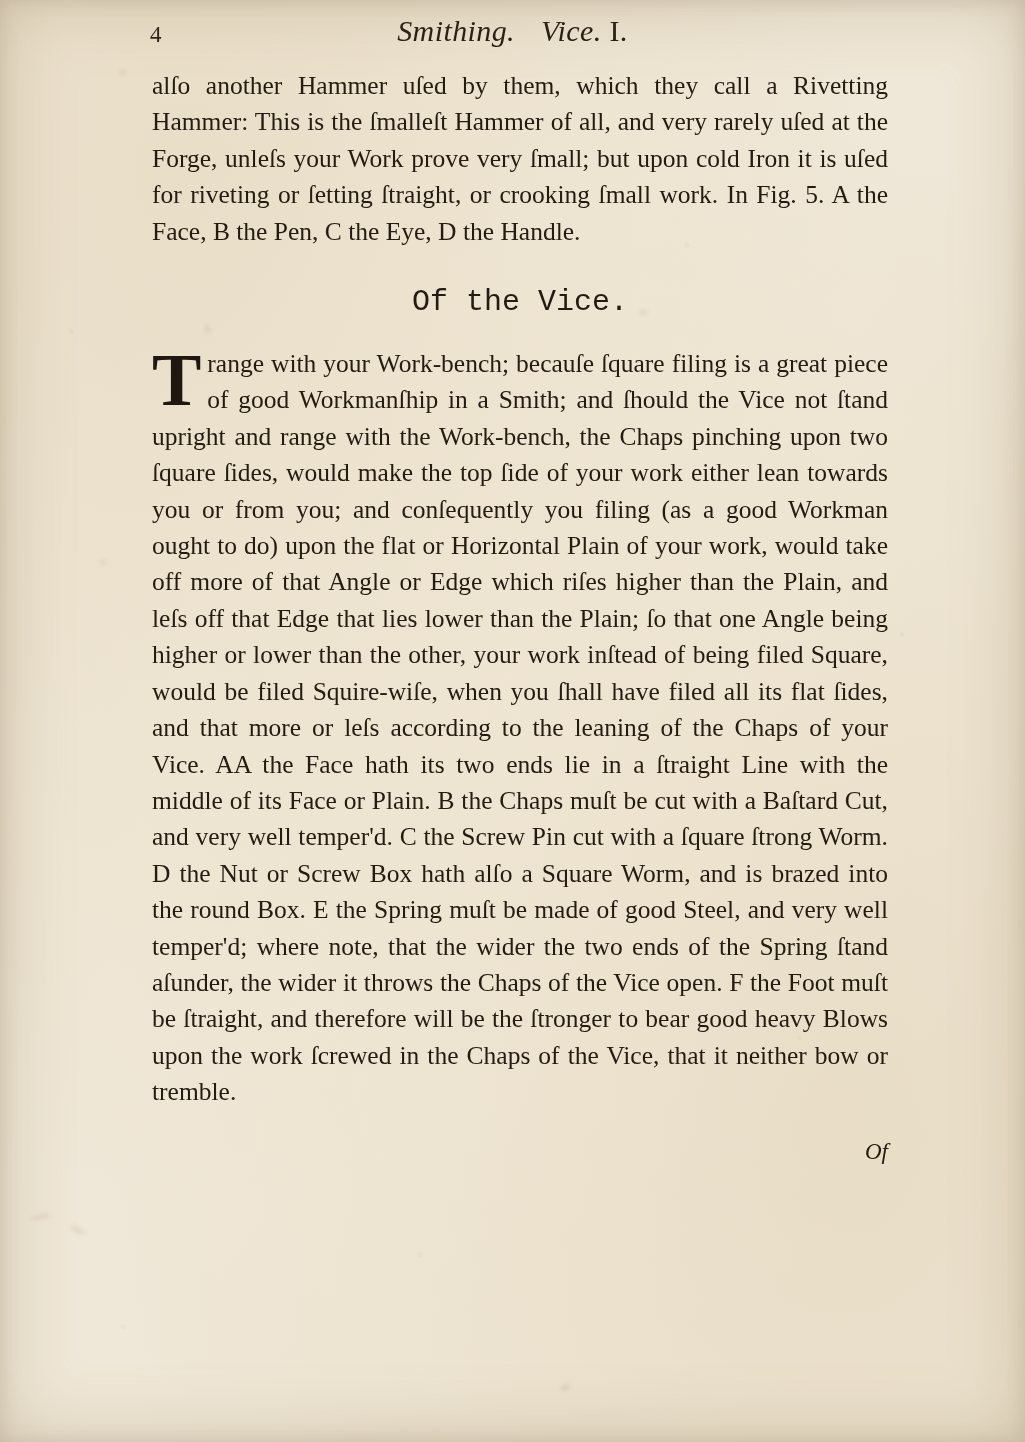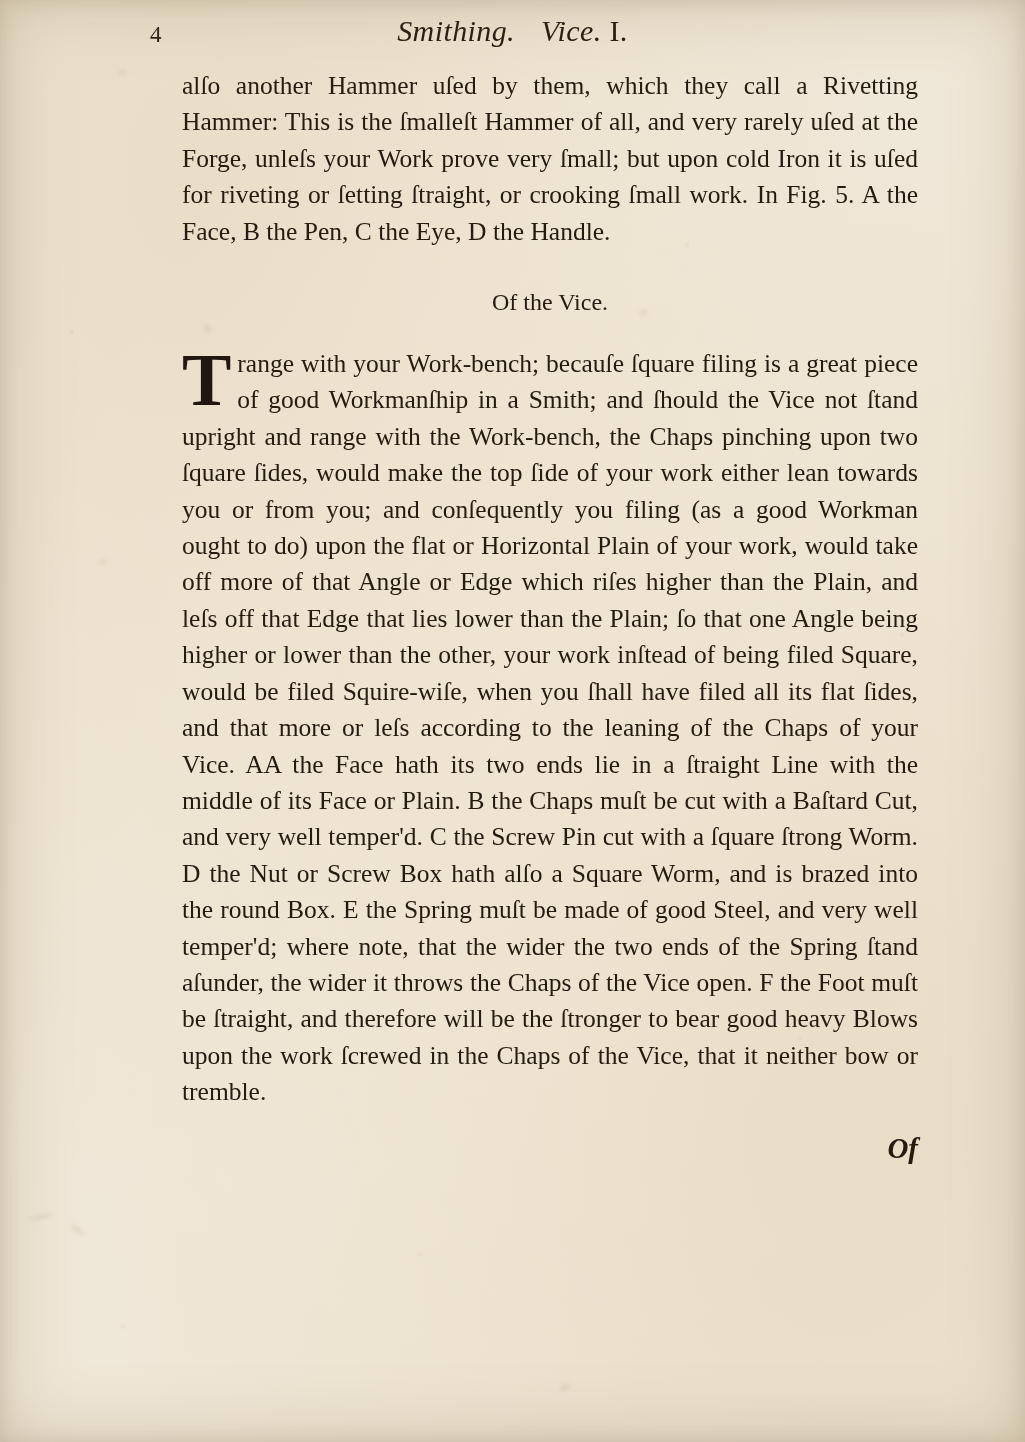--- a/index.html
+++ b/index.html
@@ -72,61 +72,60 @@
   .runhead .sp {
     display: inline-block;
     width: 26px;
   }
 
   .body {
     position: absolute;
     top: 68px;
     left: 152px;
     width: 736px;
-    margin-left: 30px;
   }
   p {
     margin: 0;
     font-size: 25.5px;
     line-height: 36.4px;
     text-align: justify;
     text-justify: inter-word;
     color: #241b11;
   }
   .it { font-style: italic; }
 
   .section-head {
     text-align: center;
-    font-size: 24px;
+    font-size: 30px;
     line-height: 36px;
     margin-top: 34px;
     margin-bottom: 26px;
     color: #241b11;
+    font-family: Liberation Mono, monospace;
   }
 
   .dropcap-para {
     position: relative;
   }
   .dropcap {
     float: left;
     font-size: 74px;
     line-height: 60px;
     font-family: "Liberation Serif", serif;
     font-weight: 700;
     margin: 4px 6px 0 0;
     color: #1f1710;
   }
   .catchword {
     position: absolute;
     right: 0;
     bottom: -54px;
     font-style: italic;
-    font-size: 29px;
+    font-size: 23px;
     color: #241b11;
-    font-weight: bold;
   }
   .blk1 { margin-bottom: 0; }
   .blk2 { margin-top: 0; }
   .smudge {
     position: absolute;
     pointer-events: none;
     border-radius: 50%;
     background: rgba(150,128,92,0.18);
     filter: blur(2px);
   }

